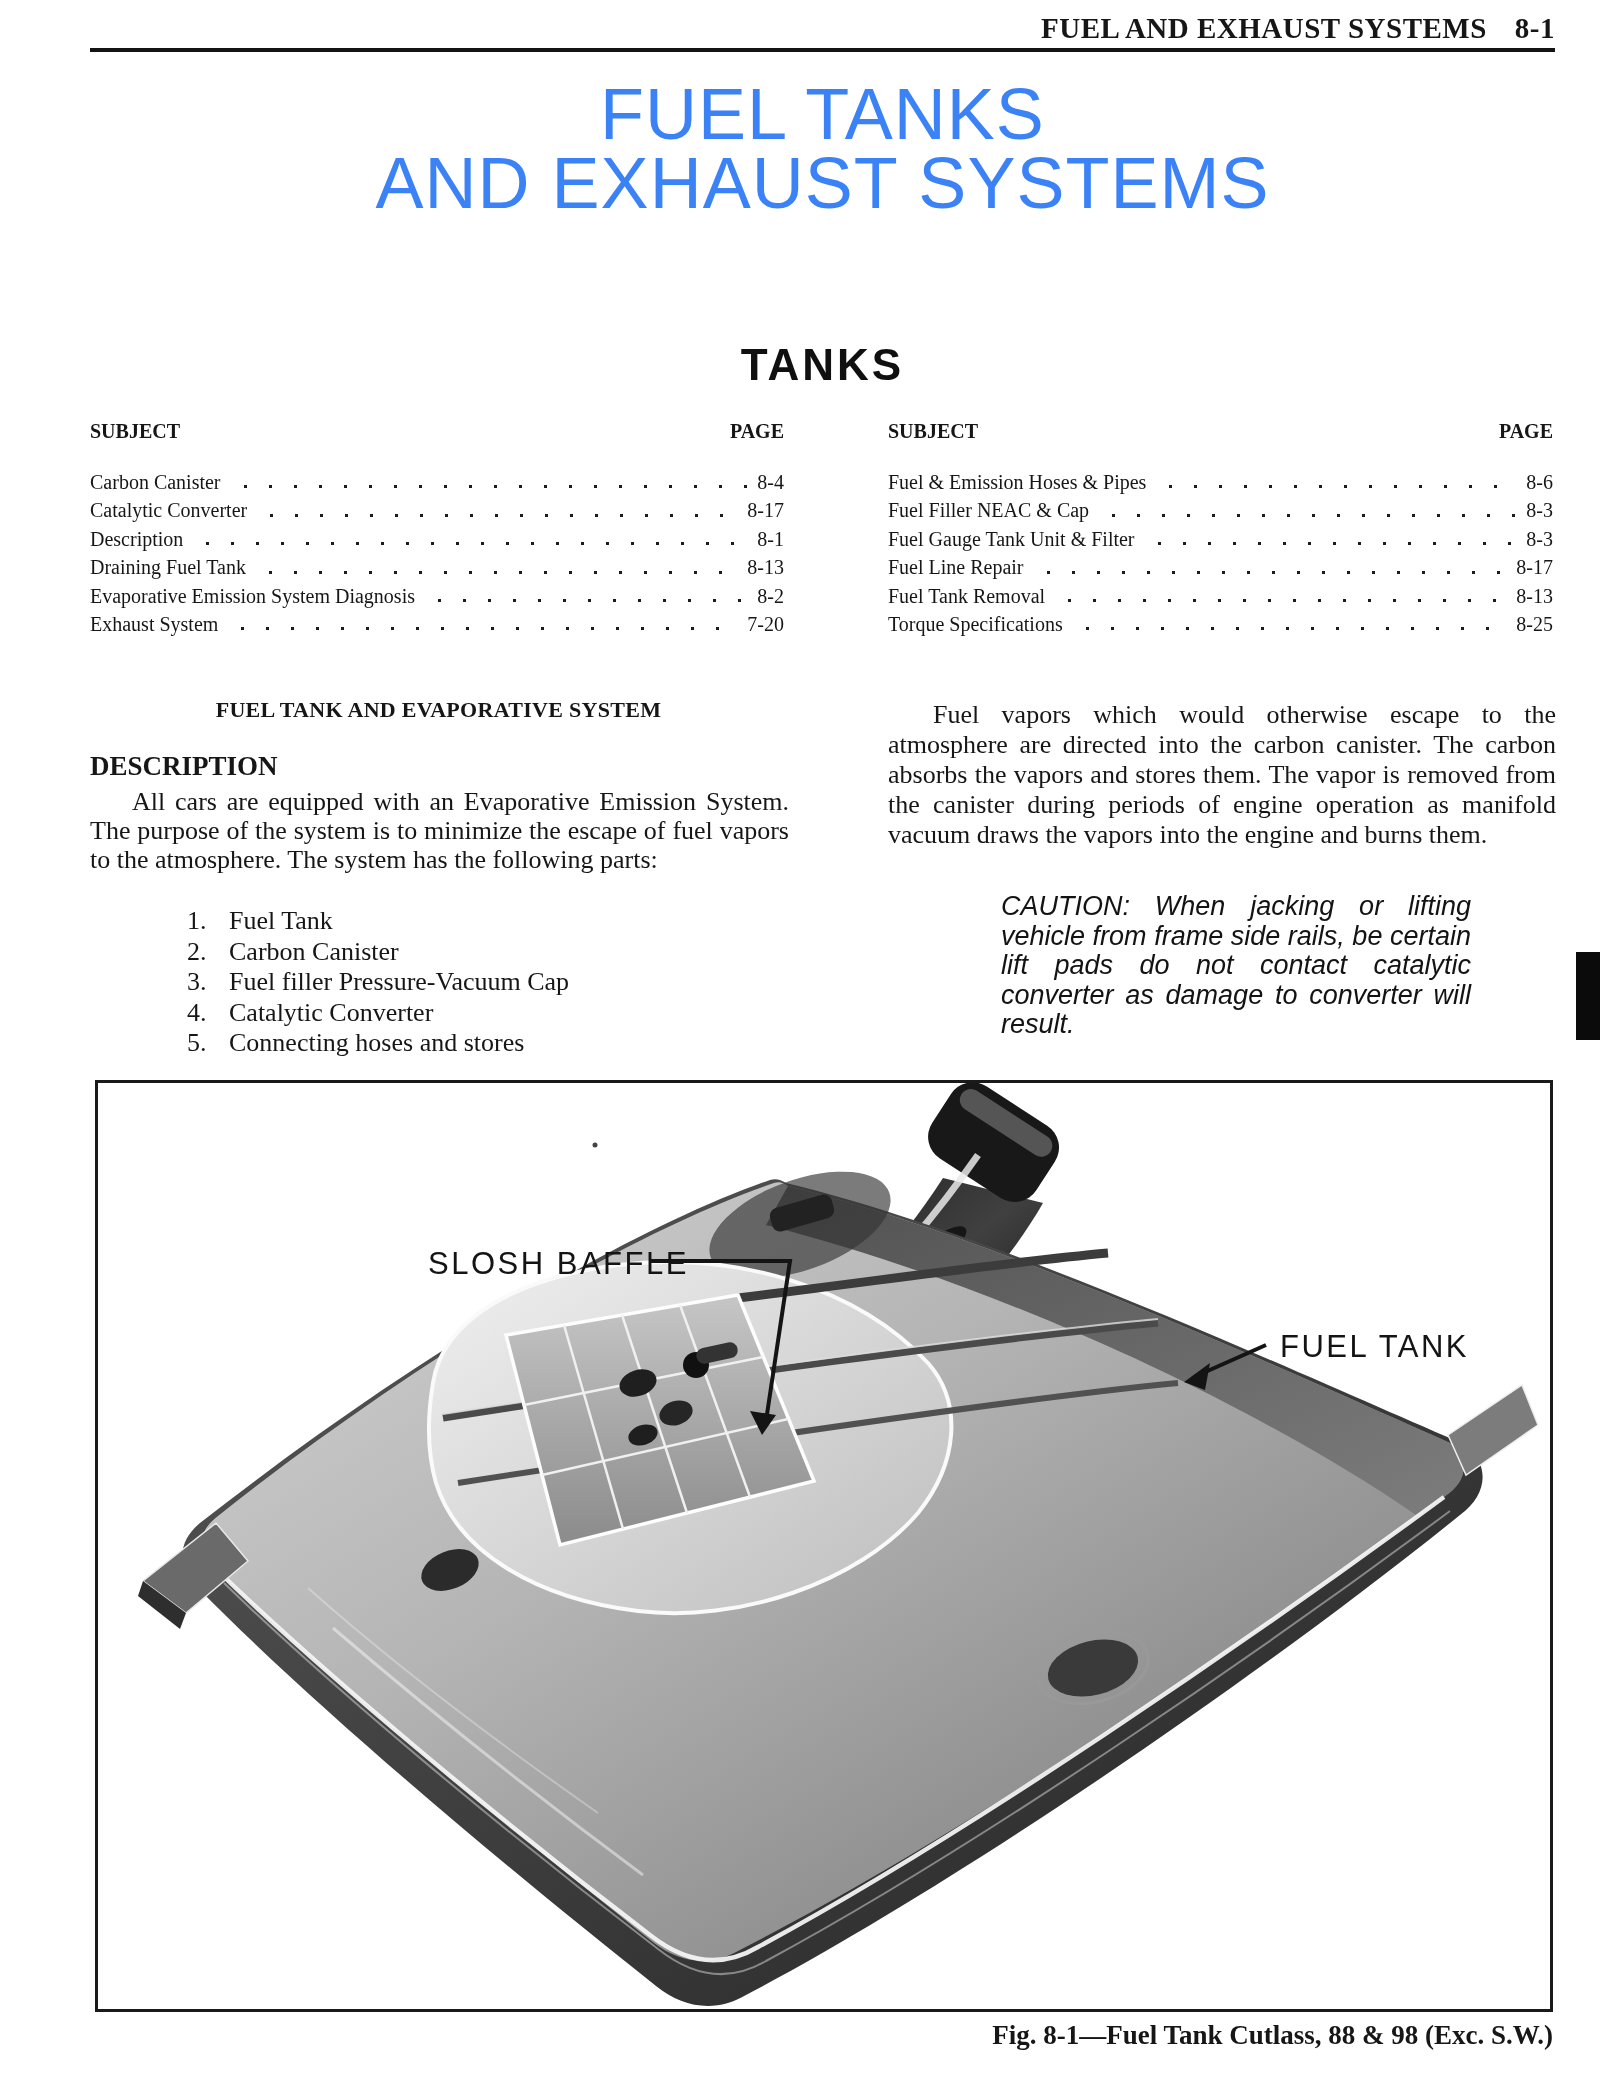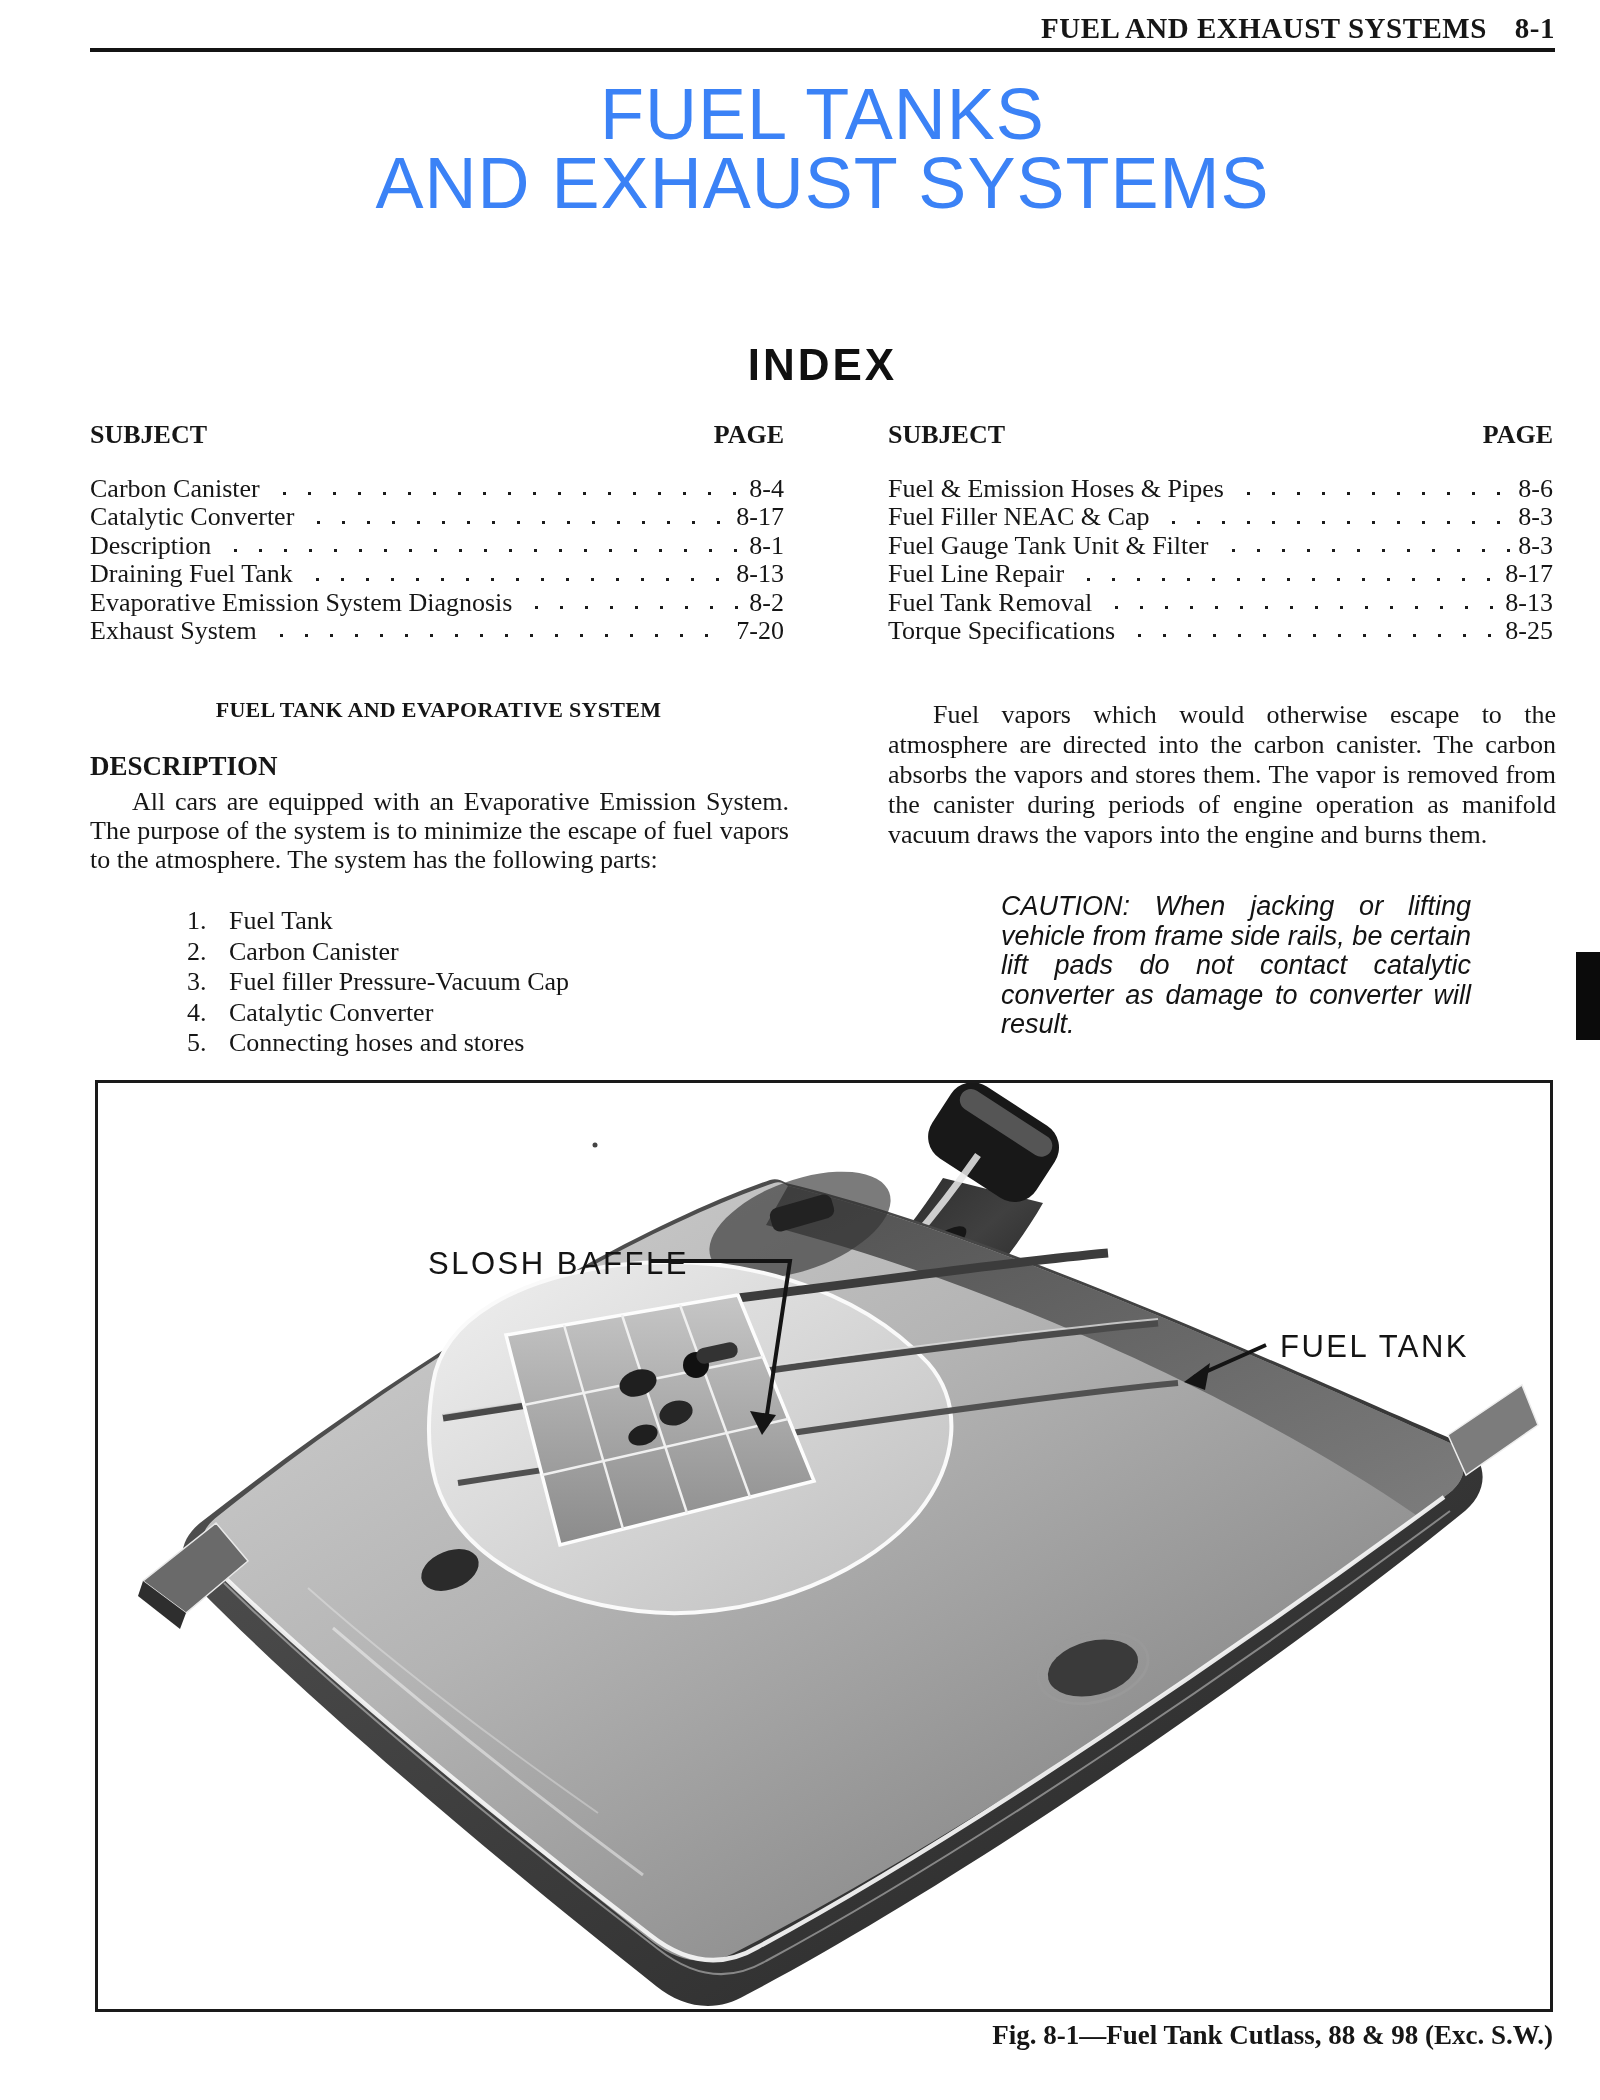--- a/index.html
+++ b/index.html
@@ -12,21 +12,21 @@
   .rule{position:absolute;top:48px;left:90px;width:1465px;height:4px;background:#141414;}
 
   .title{position:absolute;top:80px;left:90px;width:1465px;text-align:center;
          font-family:"Liberation Sans",sans-serif;font-weight:400;font-size:72px;
          line-height:69px;color:#3b82f6;letter-spacing:1px;}
 
   .index-heading{position:absolute;top:340px;left:90px;width:1465px;text-align:center;
          font-family:"Liberation Sans",sans-serif;font-weight:700;font-size:44px;
          letter-spacing:3px;color:#101010;}
 
-  .idx-col{position:absolute;top:420px;font-size:26px;}
+  .idx-col{position:absolute;top:420px;font-size:20px;}
   .idx-col.c-left{left:90px;width:694px;}
   .idx-col.c-right{left:888px;width:665px;}
   .idx-head{display:flex;justify-content:space-between;font-weight:700;margin-bottom:25px;}
   .idx-row{display:flex;line-height:28.4px;}
   .idx-subj{white-space:nowrap;}
   .idx-leader{flex:1;height:10px;align-self:flex-end;margin:0 8px 5px 12px;
       background-image:radial-gradient(circle,#1c1c1c 1.7px,rgba(0,0,0,0) 1.8px);
       background-size:25px 9px;background-repeat:repeat-x;background-position:left bottom;}
   .idx-page{white-space:nowrap;text-align:right;}
 
@@ -61,21 +61,21 @@
   <div class="hdr">
     <span>FUEL AND EXHAUST SYSTEMS</span><span class="pgnum">8-1</span>
   </div>
   <div class="rule"></div>
 
   <div class="title">
     <div>FUEL TANKS</div>
     <div>AND EXHAUST SYSTEMS</div>
   </div>
 
-  <div class="index-heading">INDEX</div>
+  <div class="index-heading">TANKS</div>
 
   <div class="idx-col c-left">
     <div class="idx-head">
       <span>SUBJECT</span>
       <span>PAGE</span>
     </div>
     <div>
 
         <div class="idx-row">
           <span class="idx-subj">Carbon Canister</span>

